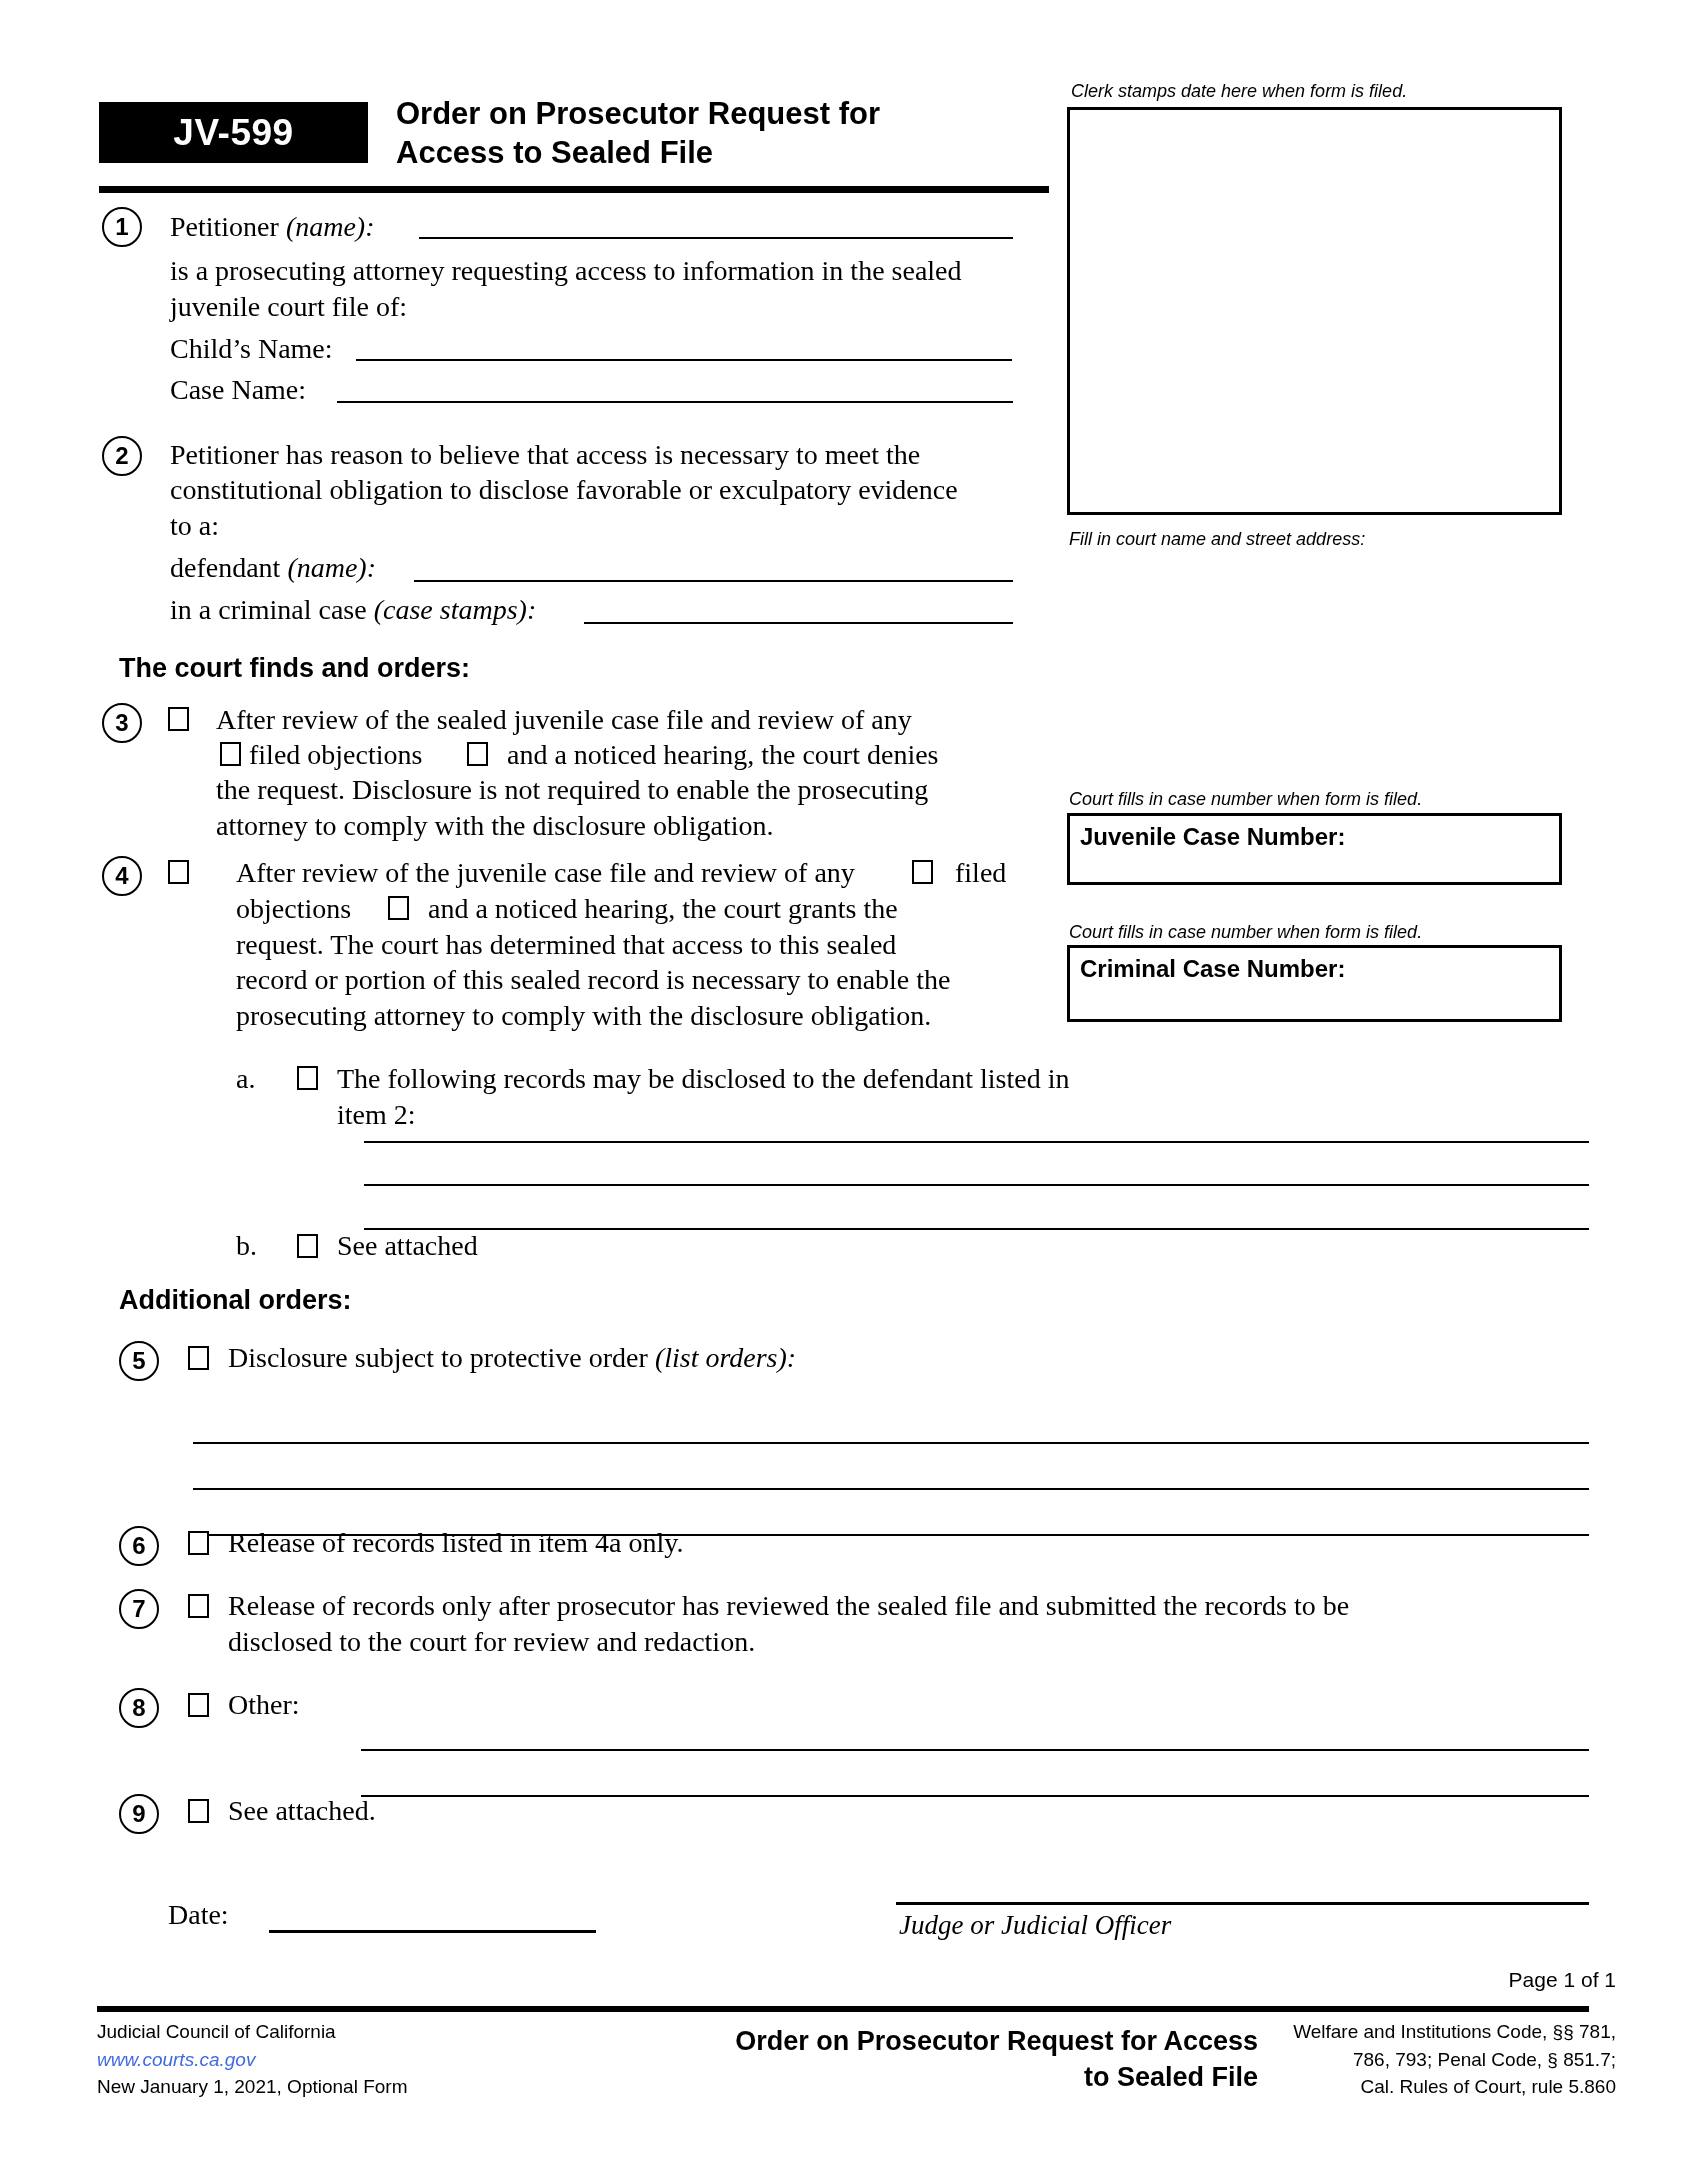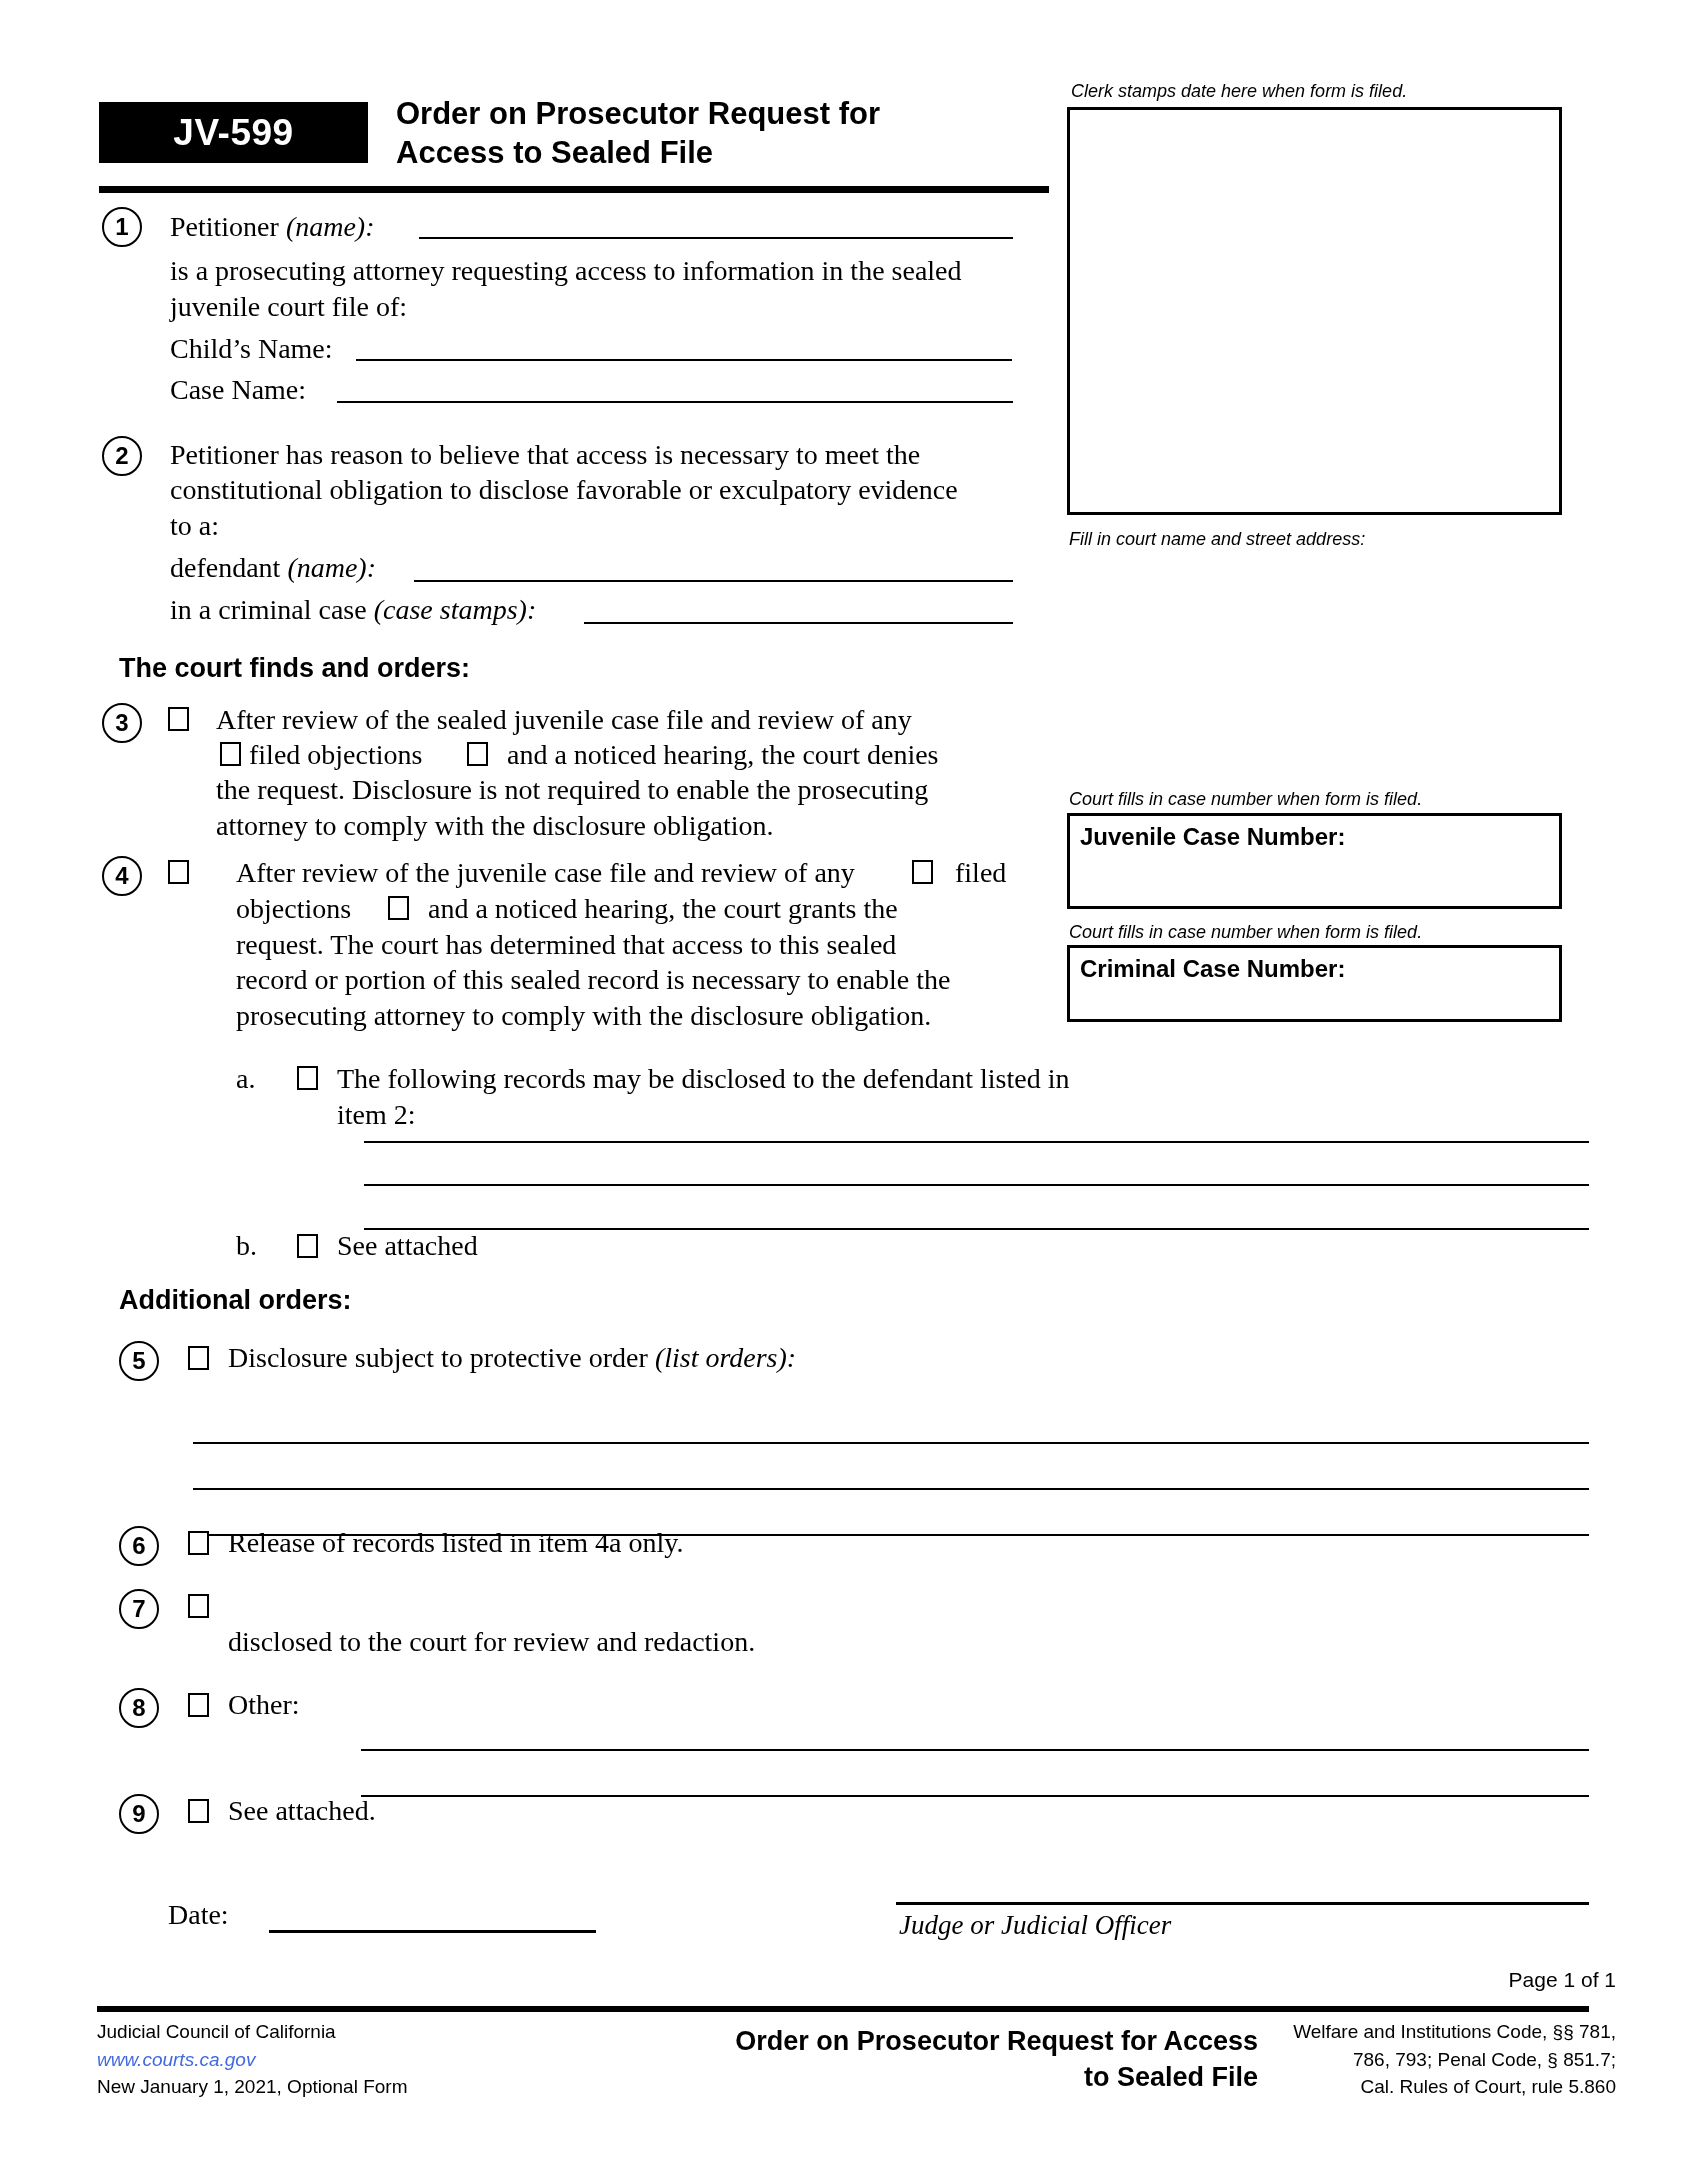--- a/index.html
+++ b/index.html
@@ -193,21 +193,21 @@
     <div>Access to Sealed File</div>
   </div>
   <div class="header-rule"></div>
 
   <div class="rc-caption" style="left:1071px; top:81px;">Clerk stamps date here when form is filed.</div>
   <div class="rc-box" style="left:1067px; top:107px; width:495px; height:408px;"></div>
 
   <div class="rc-caption" style="left:1069px; top:529px;">Fill in court name and street address:</div>
 
   <div class="rc-caption" style="left:1069px; top:789px;">Court fills in case number when form is filed.</div>
-  <div class="rc-box" style="left:1067px; top:813px; width:495px; height:96px;">
+  <div class="rc-box" style="left:1067px; top:813px; width:495px; height:72px;">
     <div class="rc-box-label">Juvenile Case Number:</div>
   </div>
 
   <div class="rc-caption" style="left:1069px; top:922px;">Court fills in case number when form is filed.</div>
   <div class="rc-box" style="left:1067px; top:945px; width:495px; height:77px;">
     <div class="rc-box-label">Criminal Case Number:</div>
   </div>
 
   <div class="circ" style="left:102px; top:207px;">
     <span>1</span>
@@ -307,20 +307,21 @@
   <div class="circ" style="left:119px; top:1526px;">
     <span>6</span>
   </div>
   <div class="cbx-abs" style="left:188px; top:1531px;"></div>
   <div class="body-text" style="left:228px; top:1525px;">Release of records listed in item 4a only.</div>
 
   <div class="circ" style="left:119px; top:1589px;">
     <span>7</span>
   </div>
   <div class="cbx-abs" style="left:188px; top:1594px;"></div>
+  <div class="body-text" style="left:228px; top:1588px; width:1238px;">Release of records only after prosecutor has reviewed the sealed file and submitted the records to be</div>
   <div class="body-text" style="left:228px; top:1624px; width:1238px;">disclosed to the court for review and redaction.</div>
 
   <div class="circ" style="left:119px; top:1688px;">
     <span>8</span>
   </div>
   <div class="cbx-abs" style="left:188px; top:1693px;"></div>
   <div class="body-text" style="left:228px; top:1687px;">Other:</div>
   <div class="rule" style="left:361px; top:1749px; width:1228px;"></div>
   <div class="rule" style="left:361px; top:1795px; width:1228px;"></div>
 

